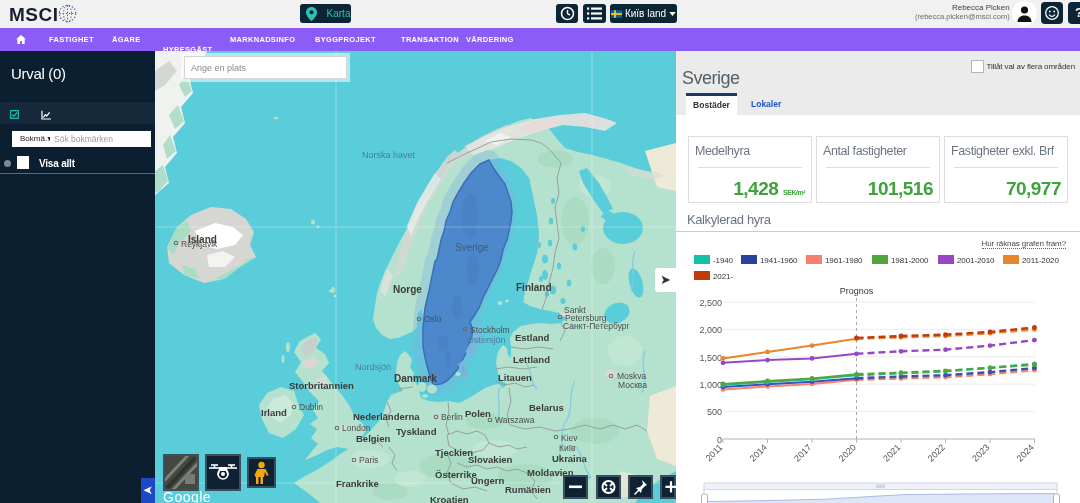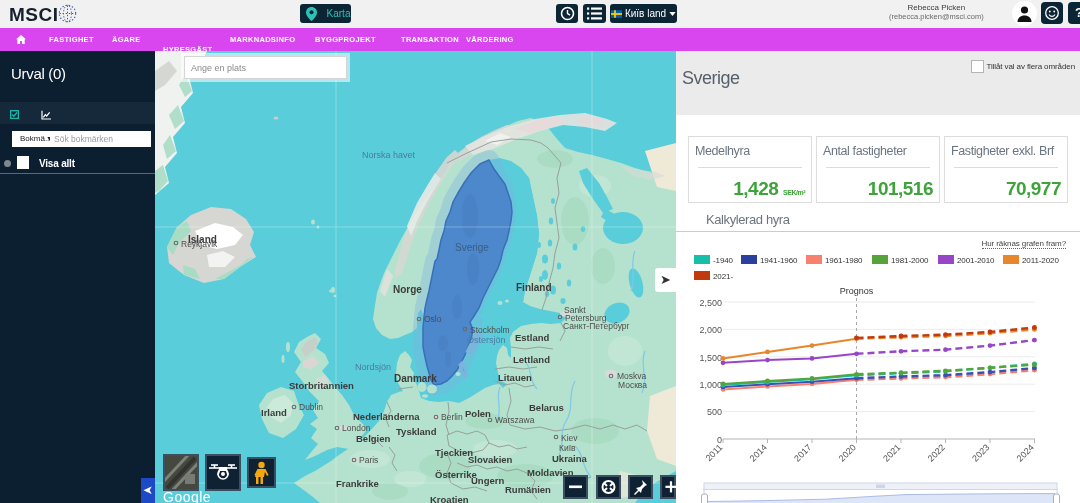--- a/index.html
+++ b/index.html
@@ -11,29 +11,29 @@
 #logo { position:absolute; left:9px; top:4px; font-size:19px; font-weight:bold; color:#16202c; letter-spacing:0.5px; }
 #globe { position:absolute; left:58px; top:4px; }
 .tb-btn { position:absolute; top:4px; height:19px; white-space:nowrap; background:#0c2534; border-radius:3px; color:#fff; display:flex; align-items:center; justify-content:center; }
 #btn-karta { left:300px; width:51px; color:#2fc1b6; font-size:10px; }
 #searchbox { position:absolute; left:356px; top:4px; width:182px; height:21px; background:#fff; border:1px solid #8a8a8a; border-radius:2px; }
 #searchbox .ph { position:absolute; left:9px; top:5px; font-size:9px; color:#757575; }
 #searchbox .mag { position:absolute; right:0; top:0; width:21px; height:19px; border-left:1px solid #8a8a8a; }
 #btn-clock { left:556px; width:22px; }
 #btn-list { left:583px; width:23px; }
 #btn-land { left:610px; width:67px; font-size:10px; }
-#userinfo { position:absolute; left:889px; top:3px; text-align:center; color:#4a4a4a; }
+#userinfo { position:absolute; left:915px; top:3px; text-align:right; color:#4a4a4a; }
 #userinfo .l1 { font-size:8px; color:#3c3c3c; }
 #userinfo .l2 { font-size:7.5px; color:#6a6a6a; }
 #av-person { position:absolute; left:1012px; top:1px; width:25px; height:25px; border-radius:50%; background:#fff; }
 #av-smile { position:absolute; left:1041px; top:2px; width:22px; height:22px; border-radius:4px; background:#0c2534; }
 #av-q { position:absolute; left:1068px; top:2px; width:22px; height:22px; border-radius:4px; background:#0c2534; color:#fff; font-weight:bold; font-size:13px; text-align:center; line-height:22px; }
 
 
-#navbar { position:absolute; left:0; top:28px; width:1080px; height:23px; background:#d946ef;padding-left:24px; }
+#navbar { position:absolute; left:0; top:28px; width:1080px; height:23px; background:#8b5cf6;padding-left:24px; }
 #navbar .item { position:absolute; top:0; height:23px; line-height:23px; color:#fff; font-size:7.5px; font-weight:bold; letter-spacing:.3px; }
 
 
 #sidebar { position:absolute; left:0; top:51px; width:155px; height:452px; background:#0c1f30; }
 #urval { position:absolute; left:11px; top:14px; color:#fff; font-size:15px; letter-spacing:-0.3px; font-weight:400; }
 #iconstrip { position:absolute; left:0; top:51px; width:155px; height:22px; background:#15293b; }
 .sb-select { position:absolute; left:12px; top:80px; width:46px; height:16px; background:#fff; font-size:8px; color:#222; line-height:16px; padding-left:8px; }
 .sb-input { position:absolute; left:50px; top:80px; width:101px; height:16px; background:#fff; font-size:8.5px; color:#9a9a9a; line-height:16px; padding-left:4px; }
 #visa-circle { position:absolute; left:4px; top:109px; width:7px; height:7px; border-radius:50%; background:#7e8790; }
 #visa-box { position:absolute; left:17px; top:105px; width:12px; height:13px; background:#fff; }
@@ -55,21 +55,21 @@
 #rp-title { position:absolute; left:6px; top:17px; font-size:18px; letter-spacing:-0.5px; color:#56606a; }
 #rp-check { position:absolute; left:295px; top:9px; width:13px; height:13px; background:#fff; border:1px solid #b5b5b5; }
 #rp-checklabel { position:absolute; right:5px; top:11px; font-size:8px; letter-spacing:-0.1px; color:#333; white-space:nowrap; }
 #tabs { position:absolute; left:0; top:42px; width:404px; height:22px; }
 #tab1 { position:absolute; left:10px; top:0; width:51px; height:22px; background:#fff; border-top:3px solid #1b3a66; text-align:center; font-size:8.5px; font-weight:bold; color:#333; line-height:18px; }
 #tab2 { position:absolute; left:75px; top:6px; font-size:8.5px; font-weight:bold; color:#1d51d4; }
 .card { position:absolute; top:85px; width:124px; height:67px; background:#fff; border:1px solid #dcdcdc; }
 .card .t { position:absolute; left:6px; top:7px; font-size:12.5px; letter-spacing:-0.4px; color:#6b7580; white-space:nowrap; }
 .card .hr { position:absolute; left:9px; right:9px; top:30px; height:1px; background:#ddd; }
 .card .v { position:absolute; right:6px; top:41px; font-size:19px; letter-spacing:-0.5px; font-weight:bold; color:#3da33a; white-space:nowrap; }
-#kalk { position:absolute; left:30px; top:161px; font-size:13px; letter-spacing:-0.4px; color:#6b7580; }
+#kalk { position:absolute; left:11px; top:161px; font-size:13px; letter-spacing:-0.4px; color:#6b7580; }
 #kalk-hr { position:absolute; left:0px; top:180px; width:404px; height:1px; background:#ccc; }
 #hurlink { position:absolute; right:14px; top:188px; font-size:8px; letter-spacing:-0.1px; color:#444; border-bottom:1px dotted #666;text-align:center; }
 .leg { position:absolute; font-size:8px; letter-spacing:-0.1px; color:#333; white-space:nowrap; }
 .leg i { display:inline-block; width:16px; height:9px; margin-right:3px; vertical-align:-1px; }
 </style>
 </head>
 <body>
 <div id="app">
 
   <div id="topbar">
@@ -471,20 +471,24 @@
           <rect x="9.2" y="3.3" width="2.6" height="13" fill="#fff"></rect>
         </svg></div>
     <div id="googlelogo">Google</div>
   </div>
 
   <div id="rpanel">
     <div id="rp-head"></div>
     <div id="rp-title">Sverige</div>
     <div id="rp-check"></div>
     <div id="rp-checklabel">Tillåt val av flera områden</div>
+    <div id="tabs">
+        <div id="tab1">Bostäder</div>
+        <div id="tab2">Lokaler</div>
+      </div>
 
     <div class="card" style="left:12px;">
       <div class="t">Medelhyra</div>
         <div class="hr"></div>
       <div class="v">1,428 <span style="font-size:7px;">SEK/m²</span></div>
     </div>
     <div class="card" style="left:140px;">
       <div class="t">Antal fastigheter</div>
         <div class="hr"></div>
       <div class="v">101,516</div>

